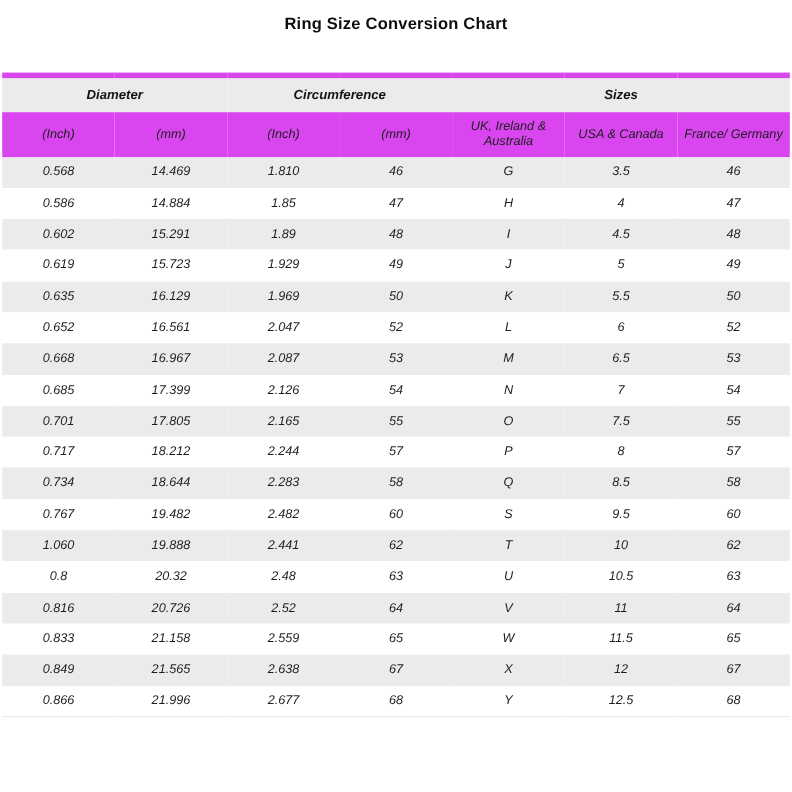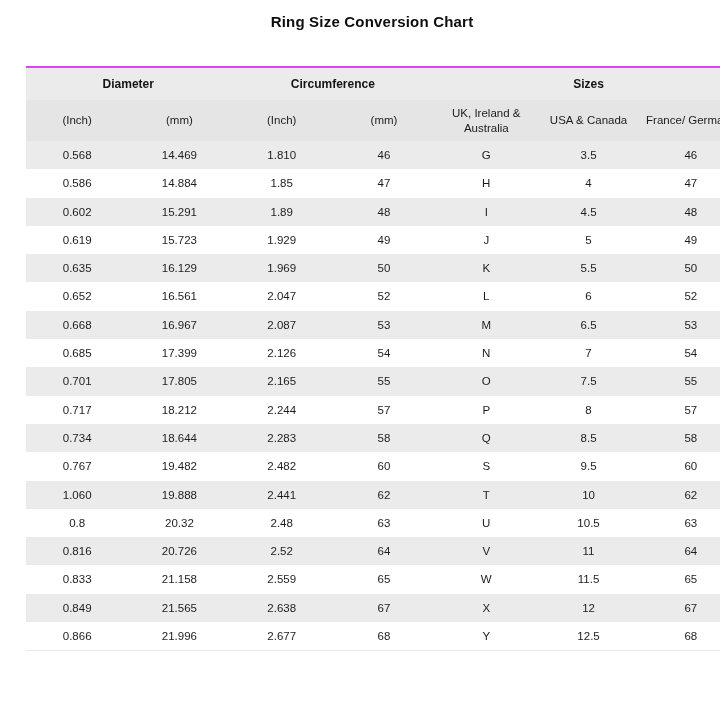--- a/index.html
+++ b/index.html
@@ -7,58 +7,58 @@
     width: 720px;
     background: #ffffff;
     font-family: "Liberation Sans", sans-serif;
     color: #1d1d1d;
   }
   .page {
     width: 720px;
     height: 720px;
     background: #ffffff;
     overflow: hidden;
-    padding-left: 24px;
   }
   .page-title {
     margin-top: 13px;
     text-align: center;
     font-size: 15px;
     font-weight: bold;
     color: #0d0d0d;
     letter-spacing: 0.2px;
   }
   table.conversion-table {
     width: 716px;
     margin: 36px 2px 0 2px;
     border-collapse: collapse;
     table-layout: fixed;
-    border-top: 2px solid #d946ef;
+    border-top: 5px solid #d946ef;
     border-bottom: 1px solid #e9e9e9;
+    font-style: italic;
   }
   col { width: 14.2857%; }
   th, td {
     text-align: center;
     vertical-align: middle;
     font-size: 11.5px;
     font-weight: normal;
     padding: 0 4px;
     line-height: 1.25;
   }
   tr.group-header-row {
     background: #ebebeb;
     height: 33px;
   }
   tr.group-header-row th {
     font-weight: bold;
     font-size: 12px;
     color: #141414;
   }
   tr.sub-header-row {
-    background: #e5e5e5;
+    background: #d946ef;
     height: 41px;
   }
   tr.sub-header-row th {
     color: #1d1d1d;
   }
   tbody tr { height: 28.3px; }
   tbody tr:nth-child(odd)  { background: #ebebeb; }
   tbody tr:nth-child(even) { background: #ffffff; }
   tbody td { color: #1d1d1d; }
 </style>

